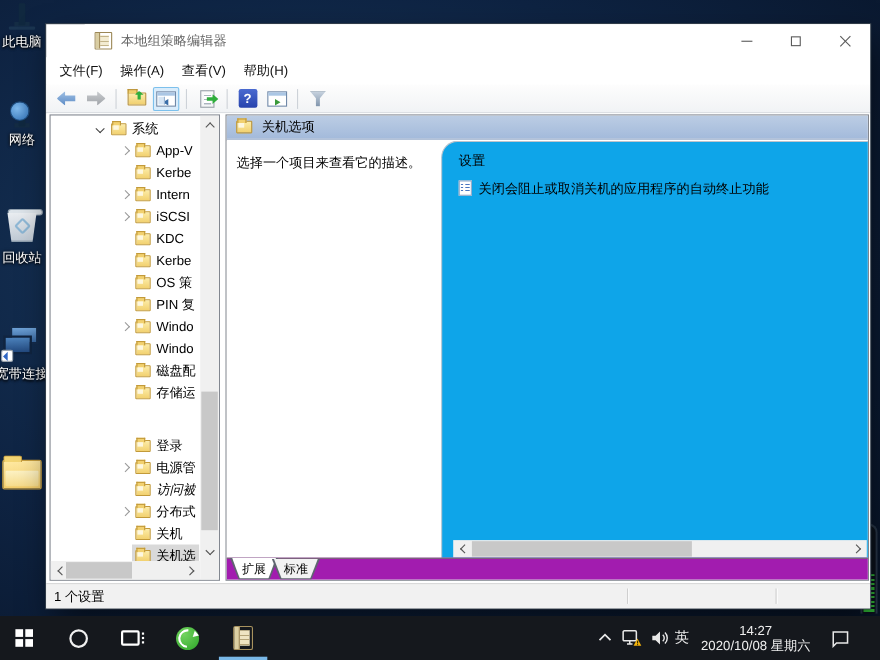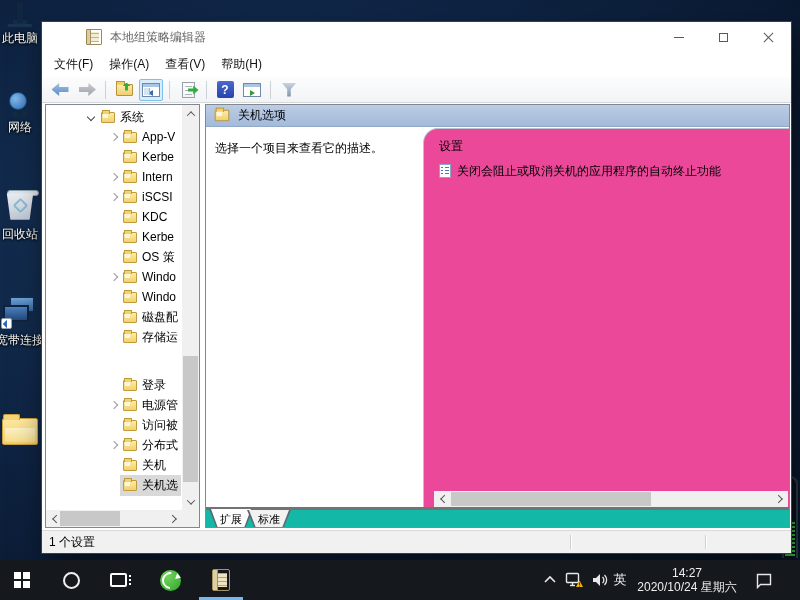--- a/index.html
+++ b/index.html
@@ -106,34 +106,34 @@
   .arr.right { border-right:1.5px solid #555; border-top:1.5px solid #555; transform:rotate(45deg) translate(-1px,1px); }
   .vthumb { position:absolute; left:1px; right:1px; background:#c8c8c8; }
   .hthumb { position:absolute; top:1px; bottom:1px; background:#c8c8c8; }
 
   #right-pane { position:absolute; left:163px; right:1px; top:1px; bottom:2px; border:1px solid #828790; background:#fff; overflow:hidden; }
   #rp-header { height:22px; display:flex; align-items:center; padding-left:9px;
                background:linear-gradient(#bccde4,#a3badb); border-bottom:1px solid #93a9c8; }
   #rp-header .tfolder { margin-right:9px; }
   #rp-body { position:absolute; left:0; right:0; top:23px; bottom:20px; background:#fff; overflow:hidden; }
   #rp-desc { position:absolute; left:9px; top:12px; width:182px; line-height:16px; color:#000; }
-  #settings-surface { position:absolute; left:195px; top:0; right:-2px; bottom:-1px; background:#ec4899;
-                      border-left:1px solid #bcc3cc; border-top:1px solid #bcc3cc; border-top-left-radius:15px;margin-left:22px; }
+  #settings-surface { position:absolute; left:195px; top:0; right:-2px; bottom:-1px; background:#0ea5e9;
+                      border-left:1px solid #bcc3cc; border-top:1px solid #bcc3cc; border-top-left-radius:15px; }
   #settings-col { position:absolute; left:15px; top:9px; }
   #settings-list { position:absolute; left:15px; top:32px; right:4px; }
   .setting-item { display:flex; align-items:center; height:20px; gap:6px; }
   .setting-ico { flex:0 0 12px; width:12px; height:14px; background:#fff; border:1px solid #8ea6c6; position:relative; }
   .setting-ico::before { content:""; position:absolute; left:1px; top:2px; width:2px; height:9px;
        background:repeating-linear-gradient(180deg,#4a76c0 0 1px, transparent 1px 3px); }
   .setting-ico::after { content:""; position:absolute; left:5px; right:1px; top:2px; height:9px;
        background:repeating-linear-gradient(180deg,#4a76c0 0 1px, transparent 1px 3px); }
   #rp-hscroll { position:absolute; left:10px; right:3px; bottom:1px; height:16px; background:#f0f0f0; }
   #rp-hscroll .sbtn { height:16px; }
 
-  #tabstrip { position:absolute; left:0; right:0; bottom:0; height:20px; background:#14b8a6; border-top:3px solid #737373; display:flex; padding-left:3px;font-family:Liberation Serif, serif; }
+  #tabstrip { position:absolute; left:0; right:0; bottom:0; height:20px; background:#a21caf; border-top:1px solid #737373; display:flex; padding-left:3px;font-family:Liberation Serif, serif; }
   .tab { position:relative; height:19px; margin-top:0; min-width:44px; margin-right:-6px; }
   .tab .shape { position:absolute; inset:0; background:#5f6670; clip-path:polygon(0 0, 100% 0, calc(100% - 8px) 100%, 8px 100%); }
   .tab .inner { position:absolute; inset:0; background:#fff; clip-path:polygon(2px 0, calc(100% - 2px) 0, calc(100% - 9px) calc(100% - 1px), 9px calc(100% - 1px)); }
   .tab.active { margin-top:-1px; height:20px; }
   .tab.inactive .inner { background:#f2f2f2; }
   .tab .tlabel2 { position:absolute; inset:0; display:flex; align-items:center; justify-content:center; font-size:11px; color:#000; }
 
   #statusbar { position:absolute; left:0; right:0; bottom:0; height:23px; background:#f1f1f1; border-top:1px solid #d9d9d9; display:flex; align-items:center; padding-left:7px; }
   .status-sep { position:absolute; top:4px; bottom:4px; width:1px; background:#cfcfcf; box-shadow:1px 0 0 #fff; }
 
@@ -301,20 +301,27 @@
             </span>
           </div>
           <div class="trow" style="padding-left: 62px;">
             <span class="twist leaf"></span>
             <span class="rowcore">
               <span class="tfolder"></span>
               <span class="tlabel">OS 策</span>
             </span>
           </div>
           <div class="trow" style="padding-left: 62px;">
+            <span class="twist leaf"></span>
+            <span class="rowcore">
+              <span class="tfolder"></span>
+              <span class="tlabel">PIN 复</span>
+            </span>
+          </div>
+          <div class="trow" style="padding-left: 62px;">
             <span class="twist collapsed"></span>
             <span class="rowcore">
               <span class="tfolder"></span>
               <span class="tlabel">Windo</span>
             </span>
           </div>
           <div class="trow" style="padding-left: 62px;">
             <span class="twist leaf"></span>
             <span class="rowcore">
               <span class="tfolder"></span>
@@ -342,21 +349,21 @@
               <span class="tlabel">登录</span>
             </span>
           </div>
           <div class="trow" style="padding-left: 62px;">
             <span class="twist collapsed"></span>
             <span class="rowcore">
               <span class="tfolder"></span>
               <span class="tlabel">电源管</span>
             </span>
           </div>
-          <div class="trow" style="padding-left: 62px;">
+          <div class="trow" style="padding-left: 62px; font-style: italic;">
             <span class="twist leaf"></span>
             <span class="rowcore">
               <span class="tfolder"></span>
               <span class="tlabel">访问被</span>
             </span>
           </div>
           <div class="trow" style="padding-left: 62px;">
             <span class="twist collapsed"></span>
             <span class="rowcore">
               <span class="tfolder"></span>
@@ -485,20 +492,20 @@
       <path d="M2 6 h3 l4 -4 v12 l-4 -4 h-3 z" fill="#e8e8e8"></path>
       <path d="M11.5 5 a4 4 0 0 1 0 6" stroke="#e8e8e8" stroke-width="1.3" fill="none"></path>
       <path d="M13.5 3 a7 7 0 0 1 0 10" stroke="#e8e8e8" stroke-width="1.3" fill="none"></path>
     </svg>
   </div>
   <div class="tray-item" id="tray-lang" style="left:608px; width:24px">
     <span>英</span>
   </div>
   <div class="tray-item" id="tray-clock" style="left:632px">
     <span>14:27</span>
-    <span>2020/10/24 星期六</span>
+    <span>2020/10/08 星期六</span>
   </div>
   <div class="tray-item" style="left:746px; width:36px">
     <svg width="18" height="17" viewBox="0 0 18 17">
       <path d="M2.5 2.5 h13 v10 h-10 l-3 3 z" fill="none" stroke="#e8e8e8" stroke-width="1.4"></path>
     </svg>
   </div>
 </div>
 
 </body></html>

